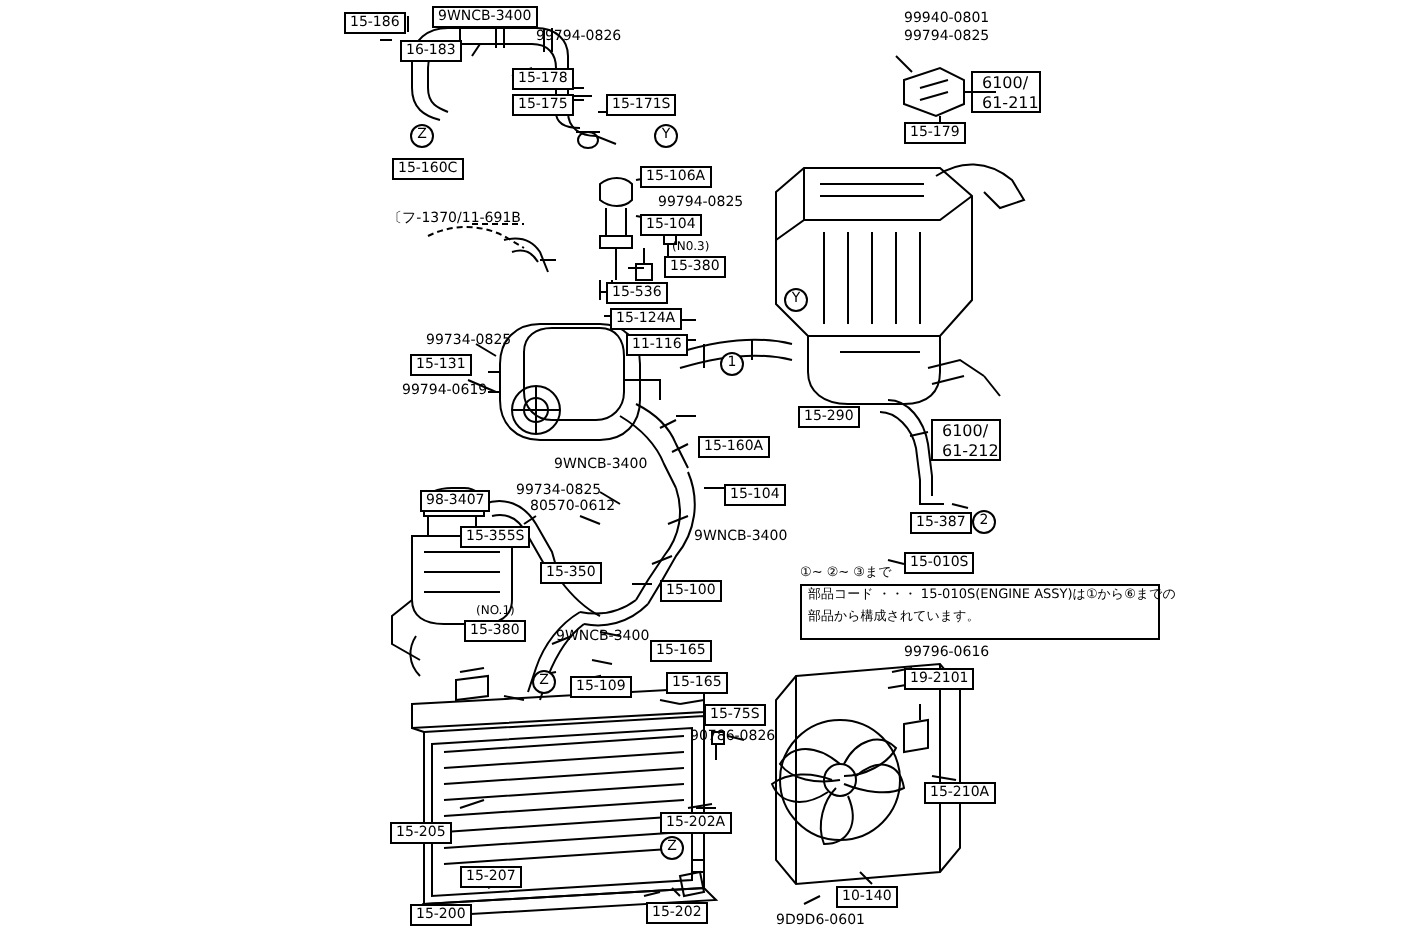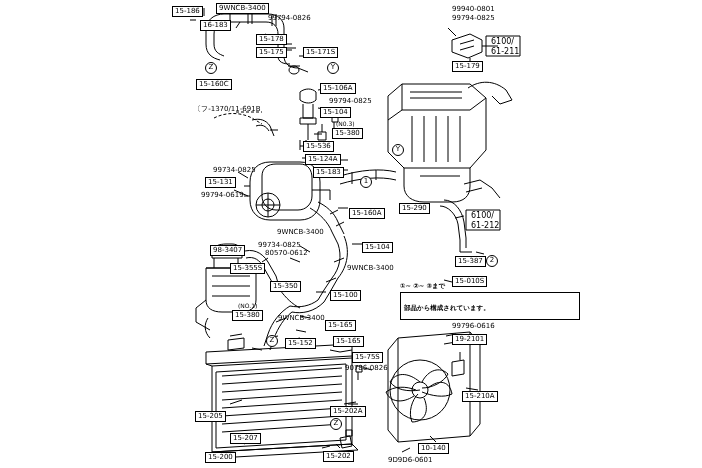--- a/index.html
+++ b/index.html
@@ -7,21 +7,21 @@
   #stage{position:relative;width:702px;height:468px;background:#fff;}
   svg.art{position:absolute;left:0;top:0;width:702px;height:468px;}
   .lbl{position:absolute;border:1px solid #000;background:#fff;color:#000;
        font-family:"DejaVu Sans",sans-serif;font-size:7px;line-height:9px;
        padding:0px 2px;white-space:nowrap;letter-spacing:0px;}
   .plain{position:absolute;background:transparent;border:none;color:#000;
          font-family:"DejaVu Sans",sans-serif;font-size:7px;line-height:8px;white-space:nowrap;}
   .circ{position:absolute;border:1px solid #000;border-radius:50%;
         width:10px;height:10px;font-size:7px;line-height:9px;text-align:center;background:#fff;}
   .bigbox{position:absolute;border:1px solid #000;background:#fff;}
-  .note{position:absolute;font-size:6.5px;line-height:9px;white-space:nowrap;color:#000;font-weight:bold;}
+  .note{position:absolute;font-size:6.5px;line-height:9px;white-space:nowrap;color:#000;}
 </style>
 </head>
 <body>
 
 <div id="stage">
 
   <svg class="art" viewBox="0 0 702 468">
     <g fill="none" stroke="#000" stroke-width="1">
 
       <path d="M206 30 C206 20 214 14 224 14 L268 14 C278 14 284 20 284 28 L284 40"></path>
@@ -219,67 +219,68 @@
   <div class="lbl" style="left:452px;top:61px">15-179</div>
 
   <div class="lbl" style="left:196px;top:79px">15-160C</div>
   <div class="lbl" style="left:320px;top:83px">15-106A</div>
   <div class="plain" style="left:329px;top:97px">99794-0825</div>
   <div class="lbl" style="left:320px;top:107px">15-104</div>
   <div class="plain" style="left:336px;top:120px;font-size:6px">(N0.3)</div>
   <div class="lbl" style="left:332px;top:128px">15-380</div>
   <div class="lbl" style="left:303px;top:141px">15-536</div>
   <div class="lbl" style="left:305px;top:154px">15-124A</div>
-  <div class="lbl" style="left:313px;top:167px">15-183</div>
+  <div class="lbl" style="left:313px;top:167px">11-116</div>
 
   <div class="plain" style="left:213px;top:166px">99734-0825</div>
   <div class="lbl" style="left:205px;top:177px">15-131</div>
   <div class="plain" style="left:201px;top:191px">99794-0619</div>
 
-  <div class="lbl" style="left:349px;top:208px">15-160A</div>
+  <div class="lbl" style="left:349px;top:218px">15-160A</div>
   <div class="lbl" style="left:399px;top:203px">15-290</div>
   <div class="plain" style="left:471px;top:212px;font-size:8px">6100/</div>
   <div class="plain" style="left:471px;top:222px;font-size:8px">61-212</div>
 
   <div class="plain" style="left:258px;top:241px">99734-0825</div>
   <div class="plain" style="left:277px;top:228px">9WNCB-3400</div>
   <div class="plain" style="left:265px;top:249px">80570-0612</div>
   <div class="lbl" style="left:362px;top:242px">15-104</div>
   <div class="plain" style="left:347px;top:264px">9WNCB-3400</div>
   <div class="lbl" style="left:455px;top:256px">15-387</div>
 
   <div class="lbl" style="left:210px;top:245px">98-3407</div>
   <div class="lbl" style="left:230px;top:263px">15-355S</div>
   <div class="lbl" style="left:270px;top:281px">15-350</div>
   <div class="lbl" style="left:330px;top:290px">15-100</div>
   <div class="lbl" style="left:452px;top:276px">15-010S</div>
   <div class="plain" style="left:238px;top:302px;font-size:6px">(NO.1)</div>
   <div class="lbl" style="left:232px;top:310px">15-380</div>
   <div class="plain" style="left:278px;top:314px">9WNCB-3400</div>
   <div class="lbl" style="left:325px;top:320px">15-165</div>
-  <div class="lbl" style="left:285px;top:338px">15-152</div>
+  <div class="lbl" style="left:285px;top:338px">15-109</div>
   <div class="lbl" style="left:333px;top:336px">15-165</div>
 
   <div class="plain" style="left:452px;top:322px">99796-0616</div>
   <div class="lbl" style="left:452px;top:334px">19-2101</div>
   <div class="lbl" style="left:352px;top:352px">15-75S</div>
   <div class="plain" style="left:345px;top:364px">90786-0826</div>
   <div class="lbl" style="left:462px;top:391px">15-210A</div>
 
   <div class="lbl" style="left:195px;top:411px">15-205</div>
   <div class="lbl" style="left:330px;top:406px">15-202A</div>
   <div class="lbl" style="left:230px;top:433px">15-207</div>
   <div class="lbl" style="left:205px;top:452px">15-200</div>
   <div class="lbl" style="left:323px;top:451px">15-202</div>
   <div class="lbl" style="left:418px;top:443px">10-140</div>
   <div class="plain" style="left:388px;top:456px">9D9D6-0601</div>
 
   <div class="plain" style="left:194px;top:105px">〔フ-1370/11-691B</div>
 
   <div class="bigbox" style="left:400px;top:292px;width:178px;height:26px"></div>
+  <div class="note" style="left:404px;top:293px">部品コード ・・・ 15-010S(ENGINE ASSY)は①から⑥までの</div>
   <div class="note" style="left:404px;top:304px">部品から構成されています。</div>
   <div class="note" style="left:400px;top:282px">①~ ②~ ③まで</div>
 
   <div class="circ" style="left:205px;top:62px">Z</div>
   <div class="circ" style="left:327px;top:62px">Y</div>
   <div class="circ" style="left:392px;top:144px">Y</div>
   <div class="circ" style="left:360px;top:176px">1</div>
   <div class="circ" style="left:486px;top:255px">2</div>
   <div class="circ" style="left:266px;top:335px">Z</div>
   <div class="circ" style="left:330px;top:418px">Z</div>

